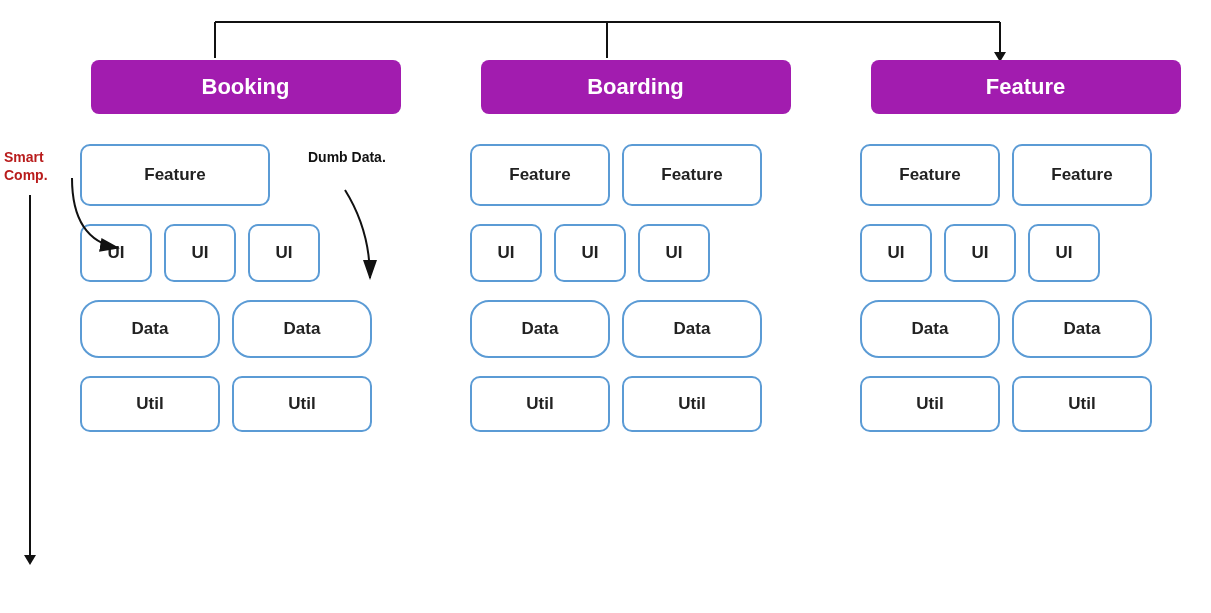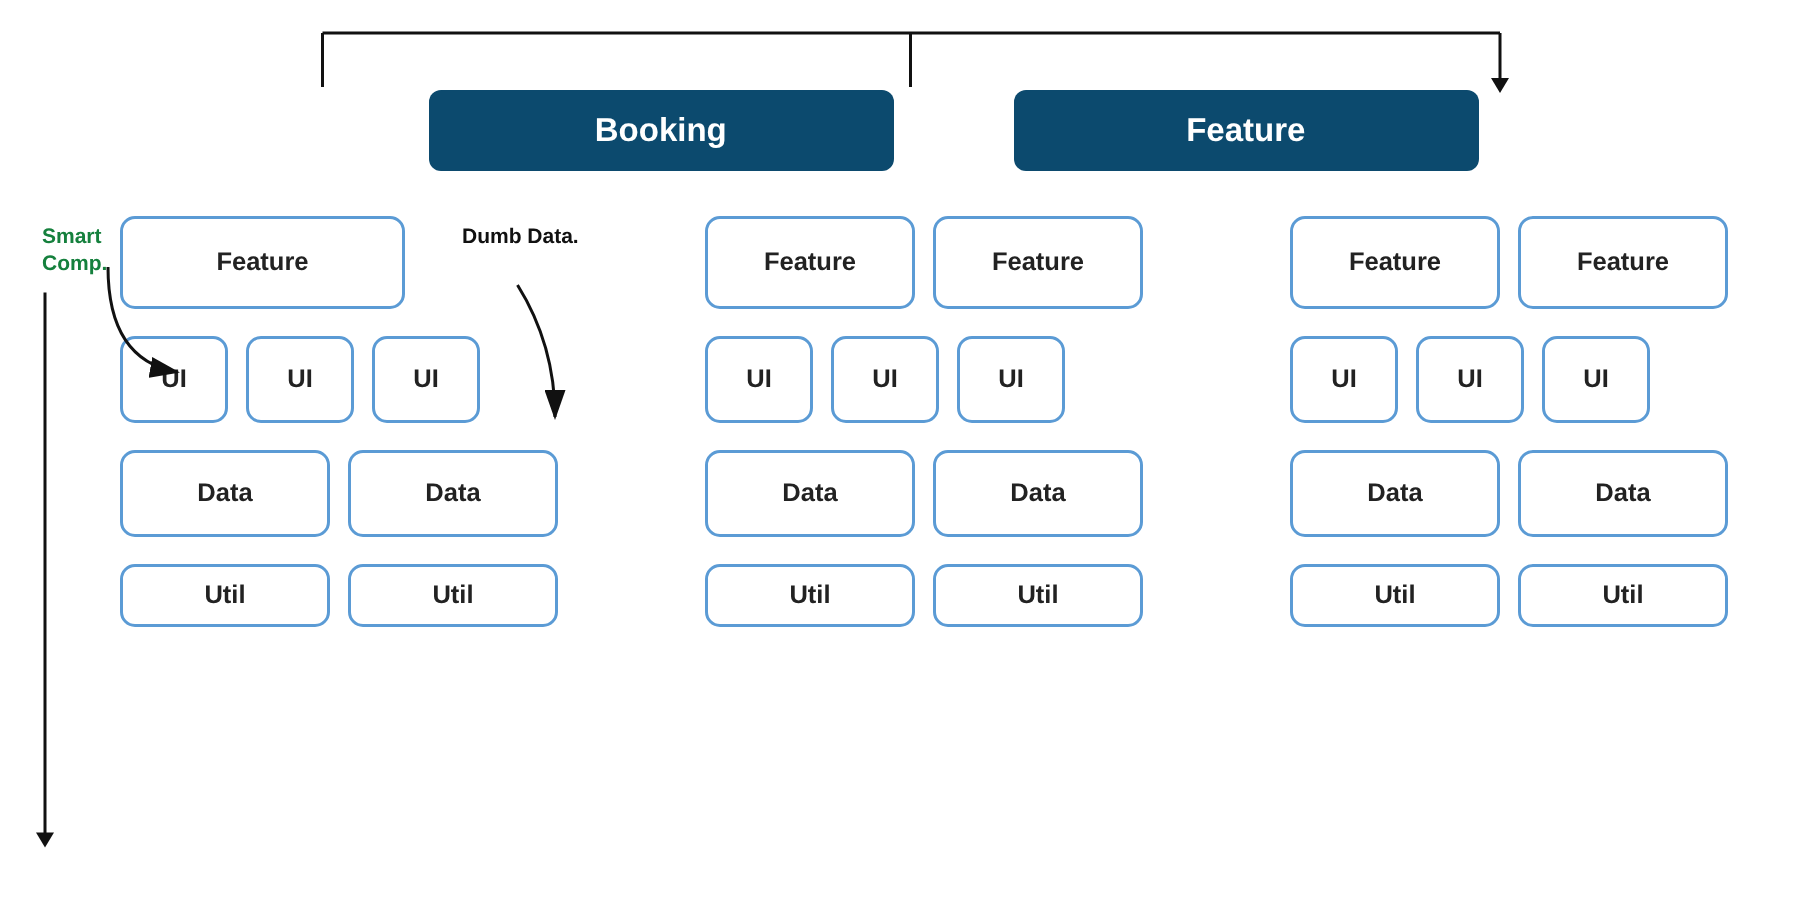--- a/index.html
+++ b/index.html
@@ -23,21 +23,21 @@
     .header-row {
       display: flex;
       justify-content: center;
       gap: 80px;
       margin-top: 40px;
       margin-left: 60px;
       position: relative;
     }
 
     .header-box {
-      background: #0c4a6e;
+      background: #a21caf;
       color: #fff;
       font-size: 22px;
       font-weight: bold;
       border-radius: 8px;
       padding: 14px 0;
       text-align: center;
       width: 310px;
     }
 
     
@@ -88,36 +88,37 @@
     
     .ui-box {
       width: 72px;
       height: 58px;
     }
 
     
     .data-box {
       width: 140px;
       height: 58px;
+      border-radius: 19px;
     }
 
     
     .util-box {
       width: 140px;
-      height: 42px;
+      height: 56px;
     }
 
     
     .label-smart {
       position: absolute;
       top: 148px;
-      left: 28px;
+      left: 4px;
       font-size: 14px;
       font-weight: bold;
-      color: #15803d;
+      color: #b91c1c;
       line-height: 1.3;
     }
 
     .label-dumb {
       position: absolute;
       top: 148px;
       left: 308px;
       font-size: 14px;
       font-weight: bold;
       color: #111;
@@ -164,20 +165,21 @@
       </marker>
     </defs>
   </svg>
 
   <div class="label-smart">Smart<br>Comp.</div>
 
   <div class="label-dumb">Dumb Data.</div>
 
   <div class="header-row">
     <div class="header-box">Booking</div>
+    <div class="header-box">Boarding</div>
     <div class="header-box">Feature</div>
   </div>
 
   <div class="columns-row">
 
     <div class="column">
 
       <div class="row-group">
         <div class="item-box feature-box">Feature</div>
       </div>

